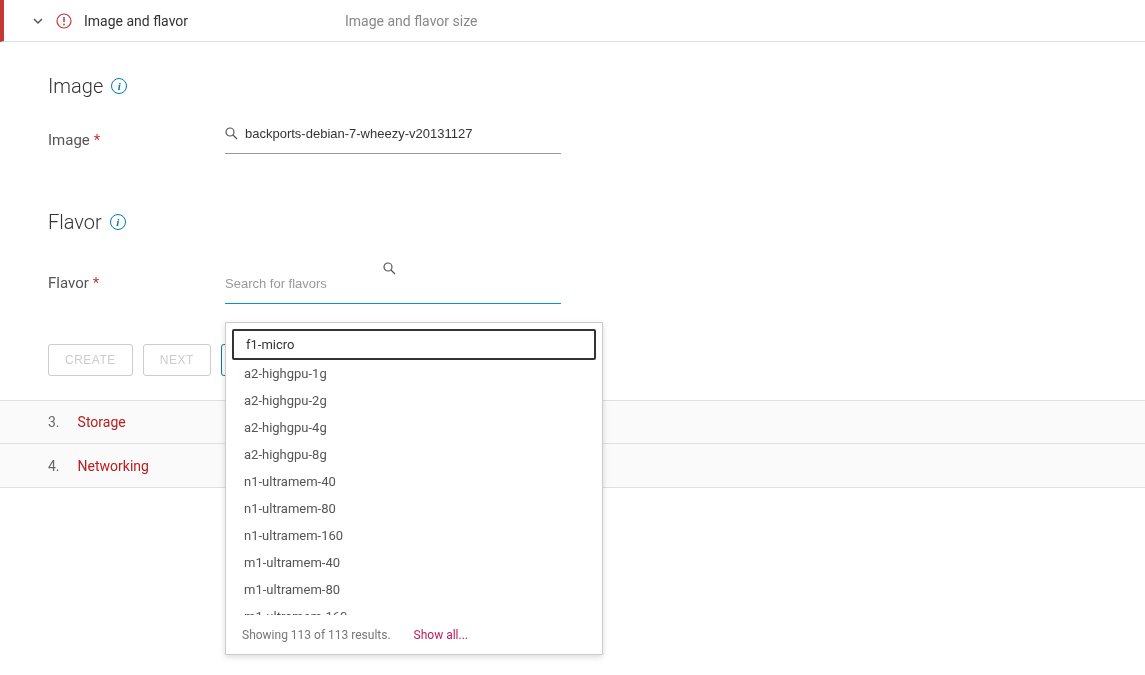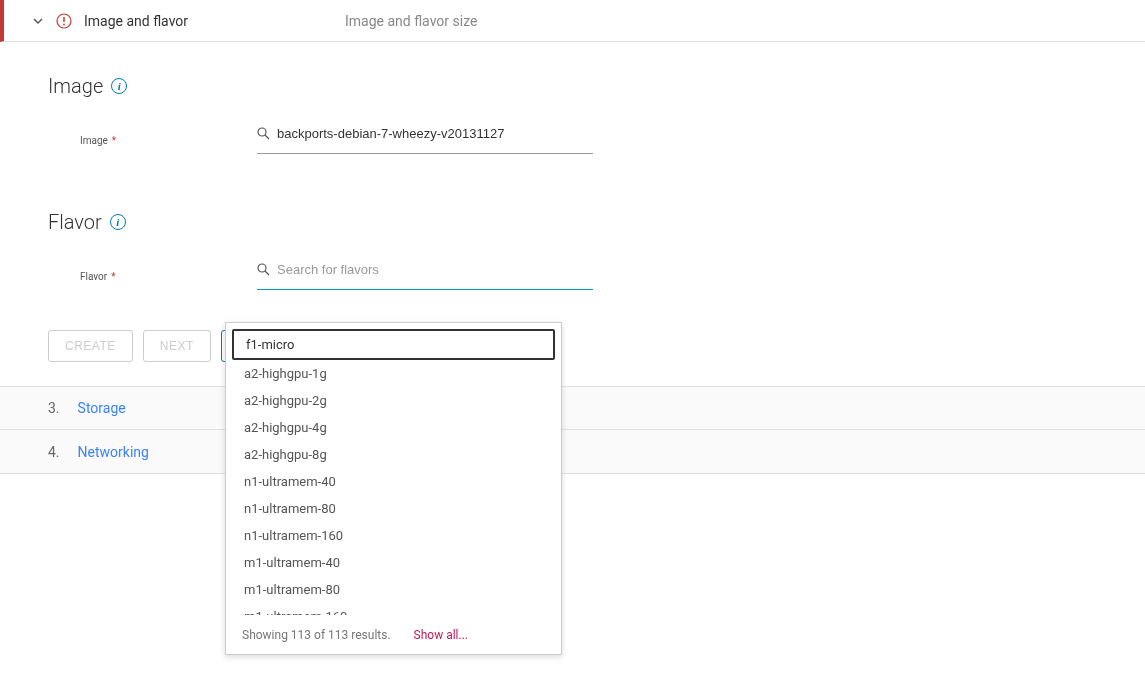--- a/index.html
+++ b/index.html
@@ -11,39 +11,39 @@
   .step-title { color: #333; font-size: 14px; }
   .step-subtitle { color: #888; font-size: 14px; margin-left: 80px; position: absolute; left: 265px; }
   .step-header-wrap { position: relative; }
   
   .content { padding: 32px 0 0 48px; }
   
   .section-title { font-size: 20px; font-weight: 300; color: #333; display: flex; align-items: center; gap: 8px; margin-bottom: 28px; }
   .info-icon { width: 16px; height: 16px; border: 1px solid #0079b8; border-radius: 50%; color: #0079b8; display: inline-flex; align-items: center; justify-content: center; font-size: 11px; font-weight: bold; font-style: italic; font-family: Georgia, serif; }
   
   .field-row { display: flex; align-items: center; margin-bottom: 56px; }
-  .field-label { width: 177px; font-size: 10px; color: #555; margin-left: 32px; }
+  .field-label { width: 177px; font-size: 15px; color: #555; }
   .req { color: #c23934; margin-left: 4px; }
   
   .search-field { position: relative; width: 336px; border-bottom: 1px solid #999; display: flex; align-items: center; padding-bottom: 12px; }
-  .search-field.active { border-bottom: 1px solid #0095d3; }
+  .search-field.active { border-bottom: 1px solid #0095d3; flex-direction: column; }
   .search-icon { width: 14px; height: 14px; margin-right: 6px; color: #565656; flex-shrink: 0; }
   .search-input { border: none; outline: none; font-size: 13px; width: 100%; background: transparent; color: #333; }
   .search-input::placeholder { color: #999; }
   
   .button-row { display: flex; gap: 10px; margin-top: 12px; }
   .btn { padding: 8px 16px; font-size: 12px; letter-spacing: 0.5px; border: 1px solid #ccc; background: #fff; color: #ccc; border-radius: 3px; cursor: default; }
   .btn.outline { border-color: #0079b8; color: #0079b8; }
   
   .step-row { height: 44px; display: flex; align-items: center; border-bottom: 1px solid #e0e0e0; padding-left: 48px; gap: 18px; font-size: 14px; color: #666; background: #fafafa; }
   .step-top-border { border-top: 1px solid #e0e0e0; }
   .step-num { color: #666; }
-  .step-name { color: #3b82f6; }
+  .step-name { color: #b91c1c; }
   
-  .dropdown { position: absolute; left: 225px; top: 322px; width: 337px; background: #fff; border: 1px solid #ccc; box-shadow: 0 2px 6px rgba(0,0,0,0.15); z-index: 10; }
+  .dropdown { position: absolute; left: 225px; top: 322px; width: 378px; background: #fff; border: 1px solid #ccc; box-shadow: 0 2px 6px rgba(0,0,0,0.15); z-index: 10; }
   .dropdown-list { max-height: 292px; overflow-y: scroll; padding: 6px; }
   .dropdown-item { padding: 6px 12px; font-size: 13px; color: #555; cursor: pointer; }
   .dropdown-item.selected { border: 2px solid #333; border-radius: 2px; color: #333; }
   .dropdown-footer { padding: 12px 16px; font-size: 12px; color: #777; border-top: 1px solid transparent; }
   .show-all { color: #be185d; cursor: pointer; margin-left: 20px; }
   
   ::-webkit-scrollbar { width: 14px; }
   ::-webkit-scrollbar-track { background: #f4f4f4; }
   ::-webkit-scrollbar-thumb { background: #c0c0c0; }
   ::-webkit-scrollbar-button { background: #f4f4f4; height: 14px; display: block; }

